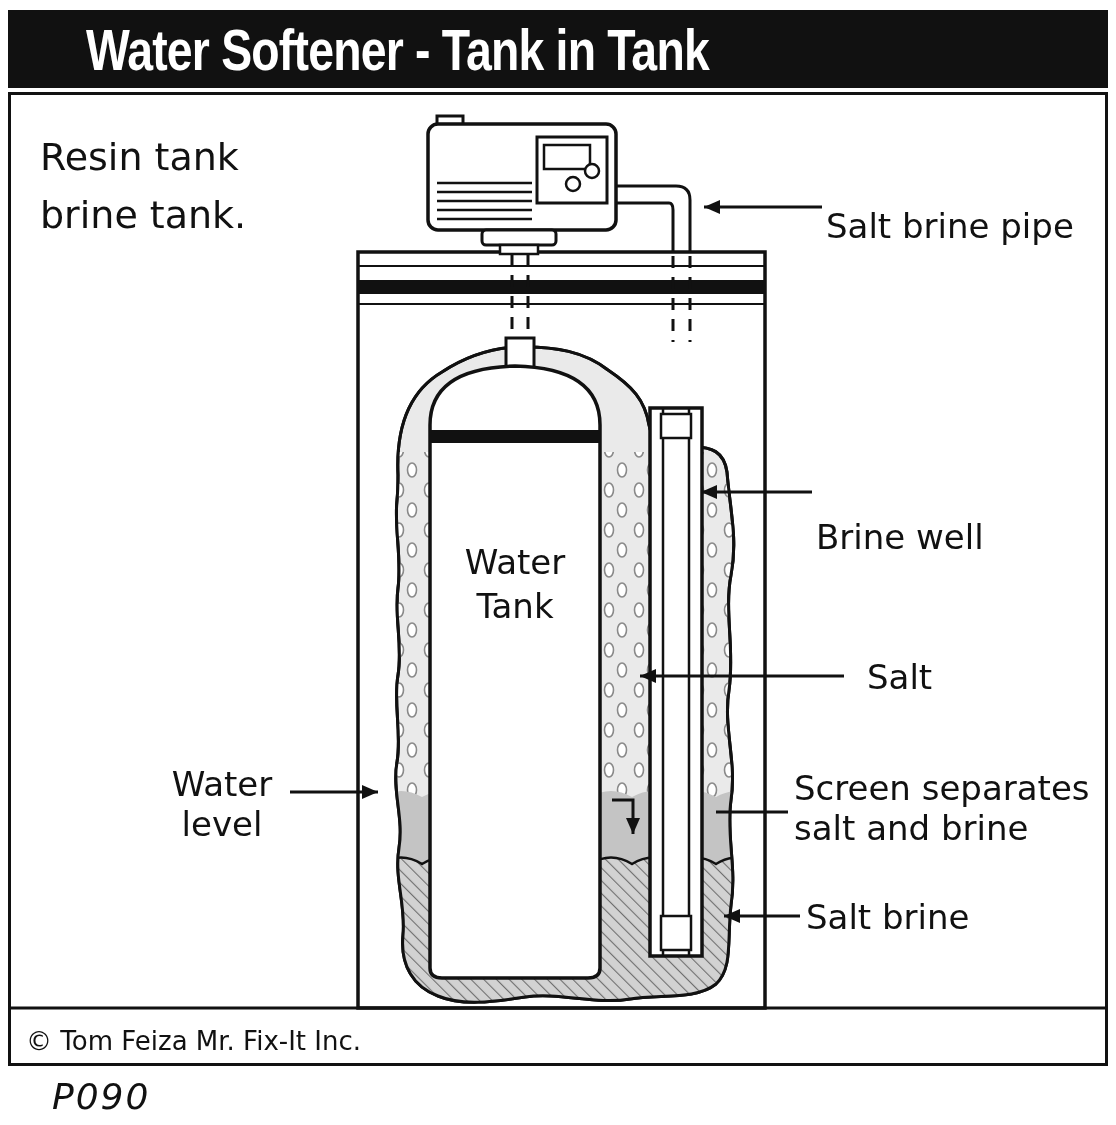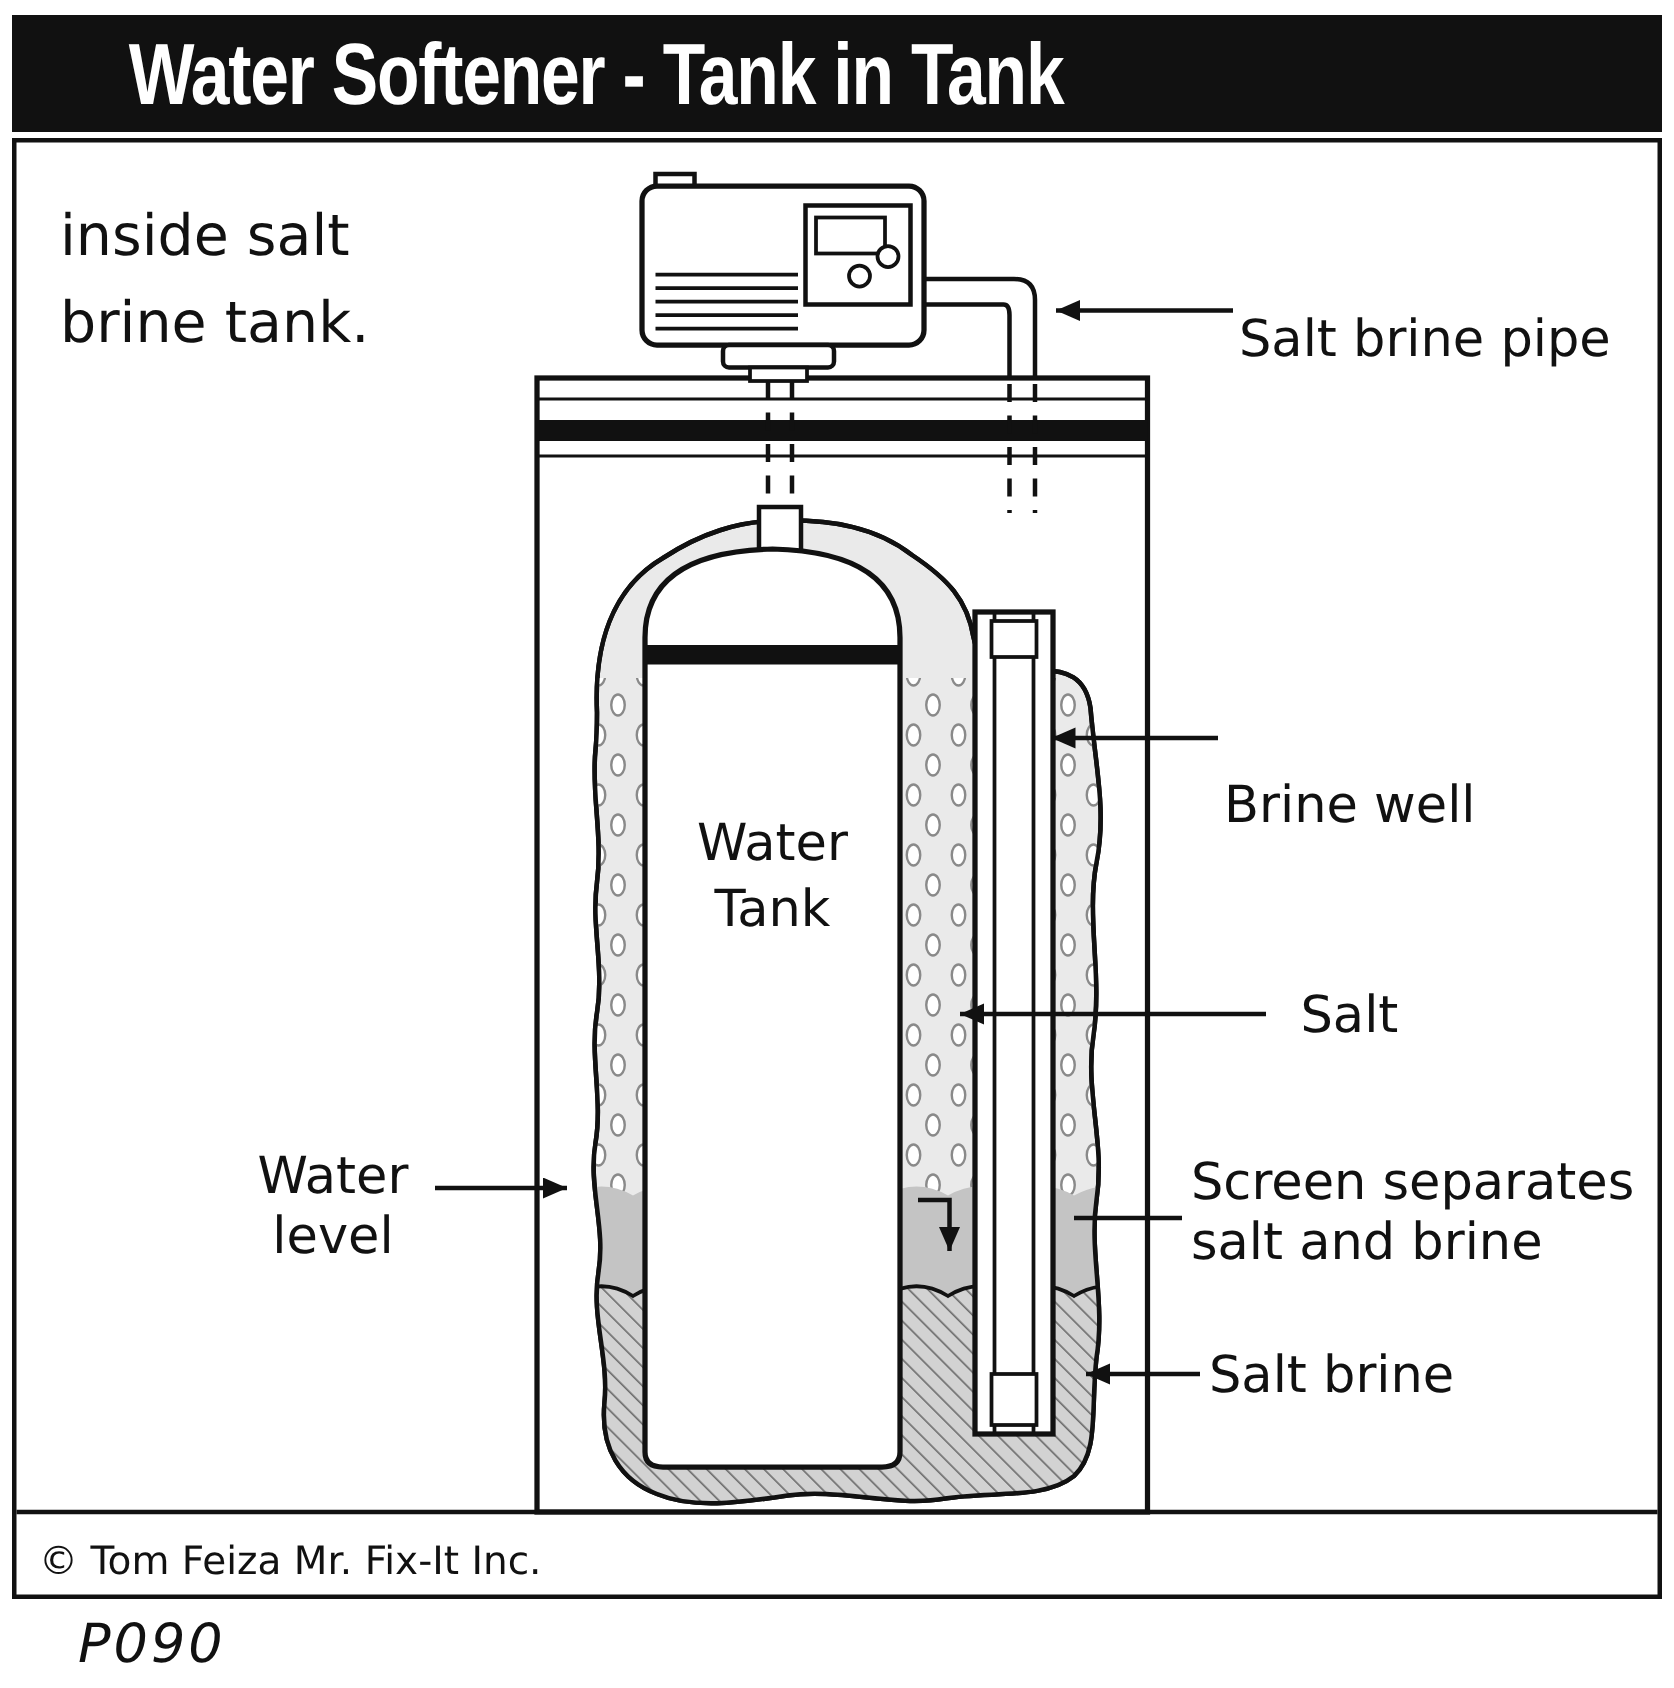--- a/index.html
+++ b/index.html
@@ -123,21 +123,21 @@
       <line x1="844" y1="676" x2="640" y2="676" marker-end="url(#arr)"></line>
       <line x1="290" y1="792" x2="378" y2="792" marker-end="url(#arr)"></line>
       <line x1="788" y1="812" x2="716" y2="812"></line>
       <line x1="800" y1="916" x2="724" y2="916" marker-end="url(#arr)"></line>
     </g>
 
     <line x1="11" y1="1008" x2="1105" y2="1008" stroke="#111" stroke-width="3"></line>
   </svg>
 
   <div class="note">
-    <div>inside salt</div>
+    <div>Resin tank</div>
     <div>brine tank.</div>
   </div>
 
   <div class="label" style="left:826px;top:188px;margin-top:18px;">Salt brine pipe</div>
 
   <div class="label" style="left:816px;top:473px;margin-top:44px;">Brine well</div>
 
   <div class="label" style="left:848px;top:657px;margin-left:19px;">Salt</div>
 
   <div class="water-label">

